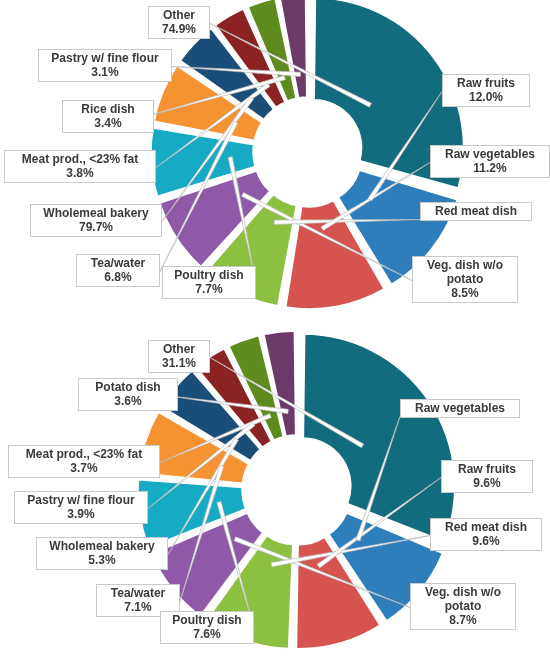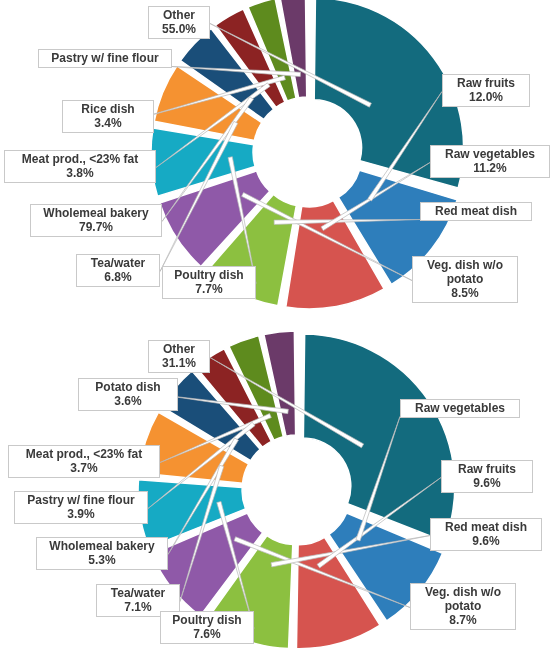--- a/index.html
+++ b/index.html
@@ -189,24 +189,25 @@
       <polygon points="234.00418560380203,210.82738755288725 235.6109307118571,206.73124666691407 410,277.5" fill="#ffffff" stroke="#b8b8b8" stroke-width="0.7"></polygon>
       <polygon points="271.77208518206635,236.93360584406432 270.97366874776435,232.6066518117875 430,205.5" fill="#ffffff" stroke="#b8b8b8" stroke-width="0.7"></polygon>
       <polygon points="319.6442619182421,237.88355777469445 317.06764531906623,234.31690010947744 441,147.5" fill="#ffffff" stroke="#b8b8b8" stroke-width="0.7"></polygon>
       <polygon points="360.0288484233707,211.03581940384052 355.8625631200437,209.62087531615313 400,86.5" fill="#ffffff" stroke="#b8b8b8" stroke-width="0.7"></polygon>
     </svg>
 </div>
 
 <div id="labels-layer">
     <div class="label-box" style="left: 148px; top: 6px; width: 62px;">
       <span class="lbl-name">Other</span>
-      <span class="lbl-pct">55.0%</span>
+      <span class="lbl-pct">74.9%</span>
     </div>
     <div class="label-box" style="left: 38px; top: 49px; width: 134px;">
       <span class="lbl-name">Pastry w/ fine flour</span>
+      <span class="lbl-pct">3.1%</span>
     </div>
     <div class="label-box" style="left: 62px; top: 100px; width: 92px;">
       <span class="lbl-name">Rice dish</span>
       <span class="lbl-pct">3.4%</span>
     </div>
     <div class="label-box" style="left: 4px; top: 150px; width: 152px;">
       <span class="lbl-name">Meat prod., &lt;23% fat</span>
       <span class="lbl-pct">3.8%</span>
     </div>
     <div class="label-box" style="left: 30px; top: 204px; width: 132px;">

